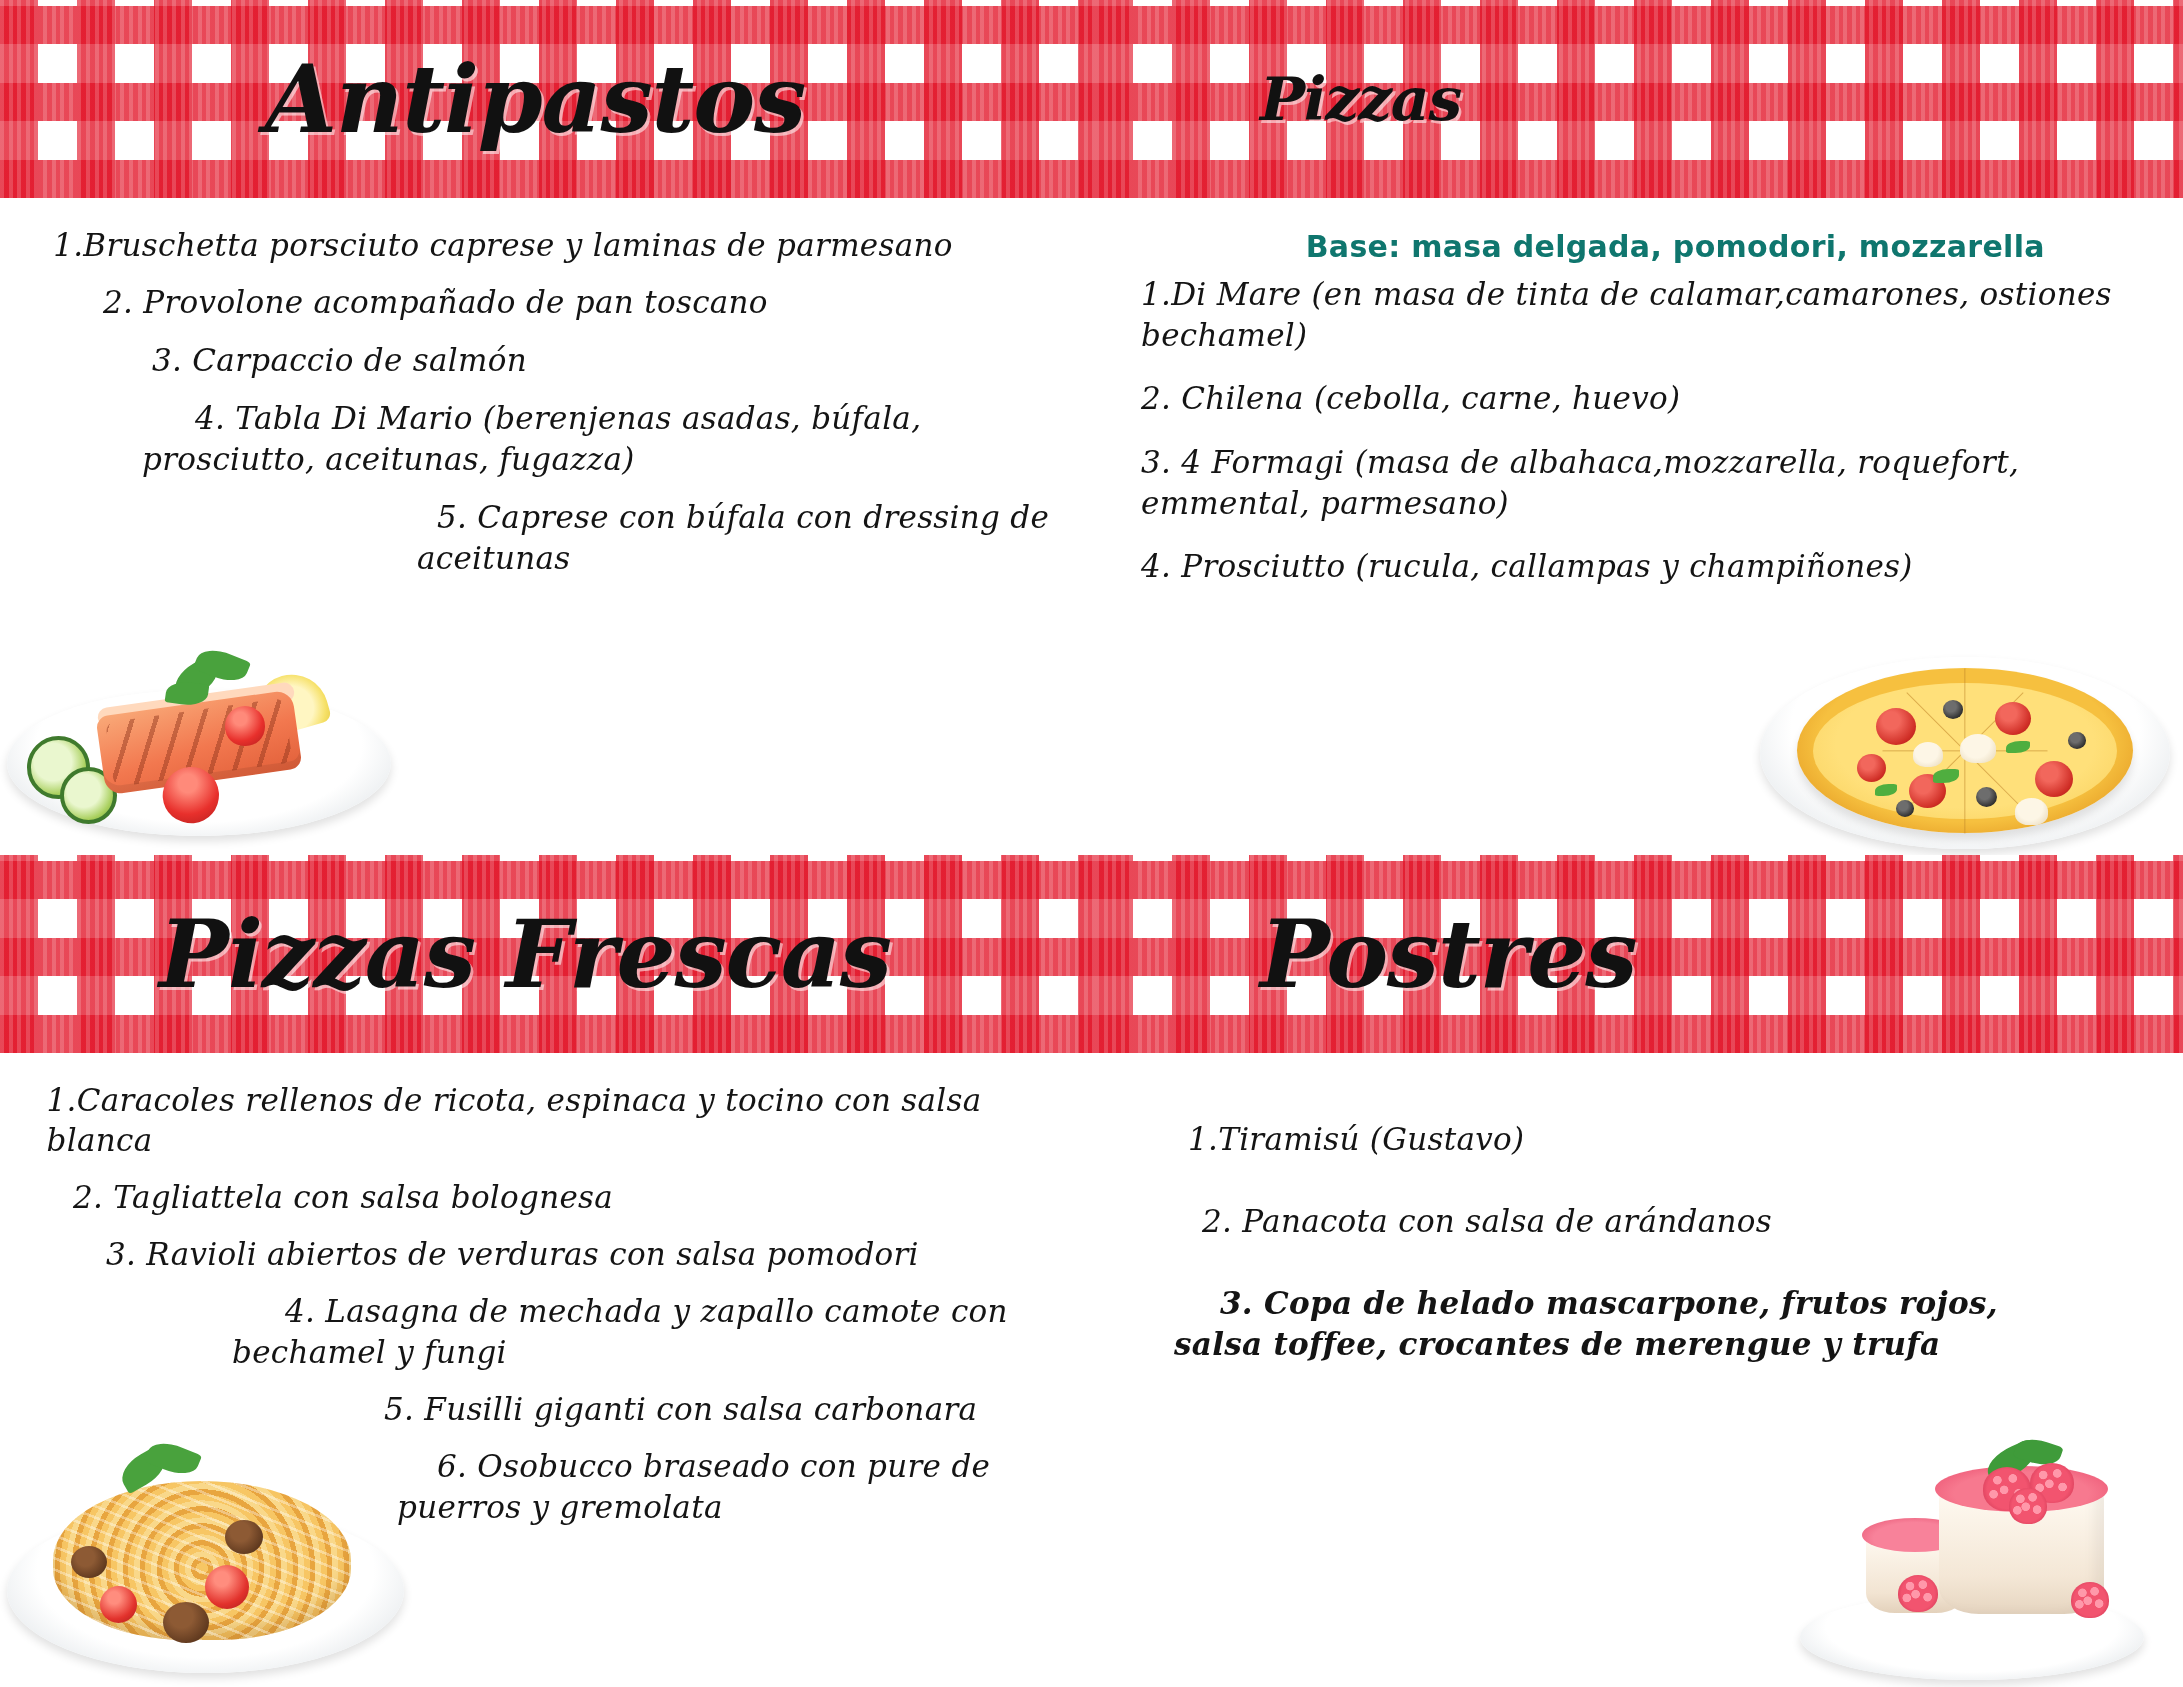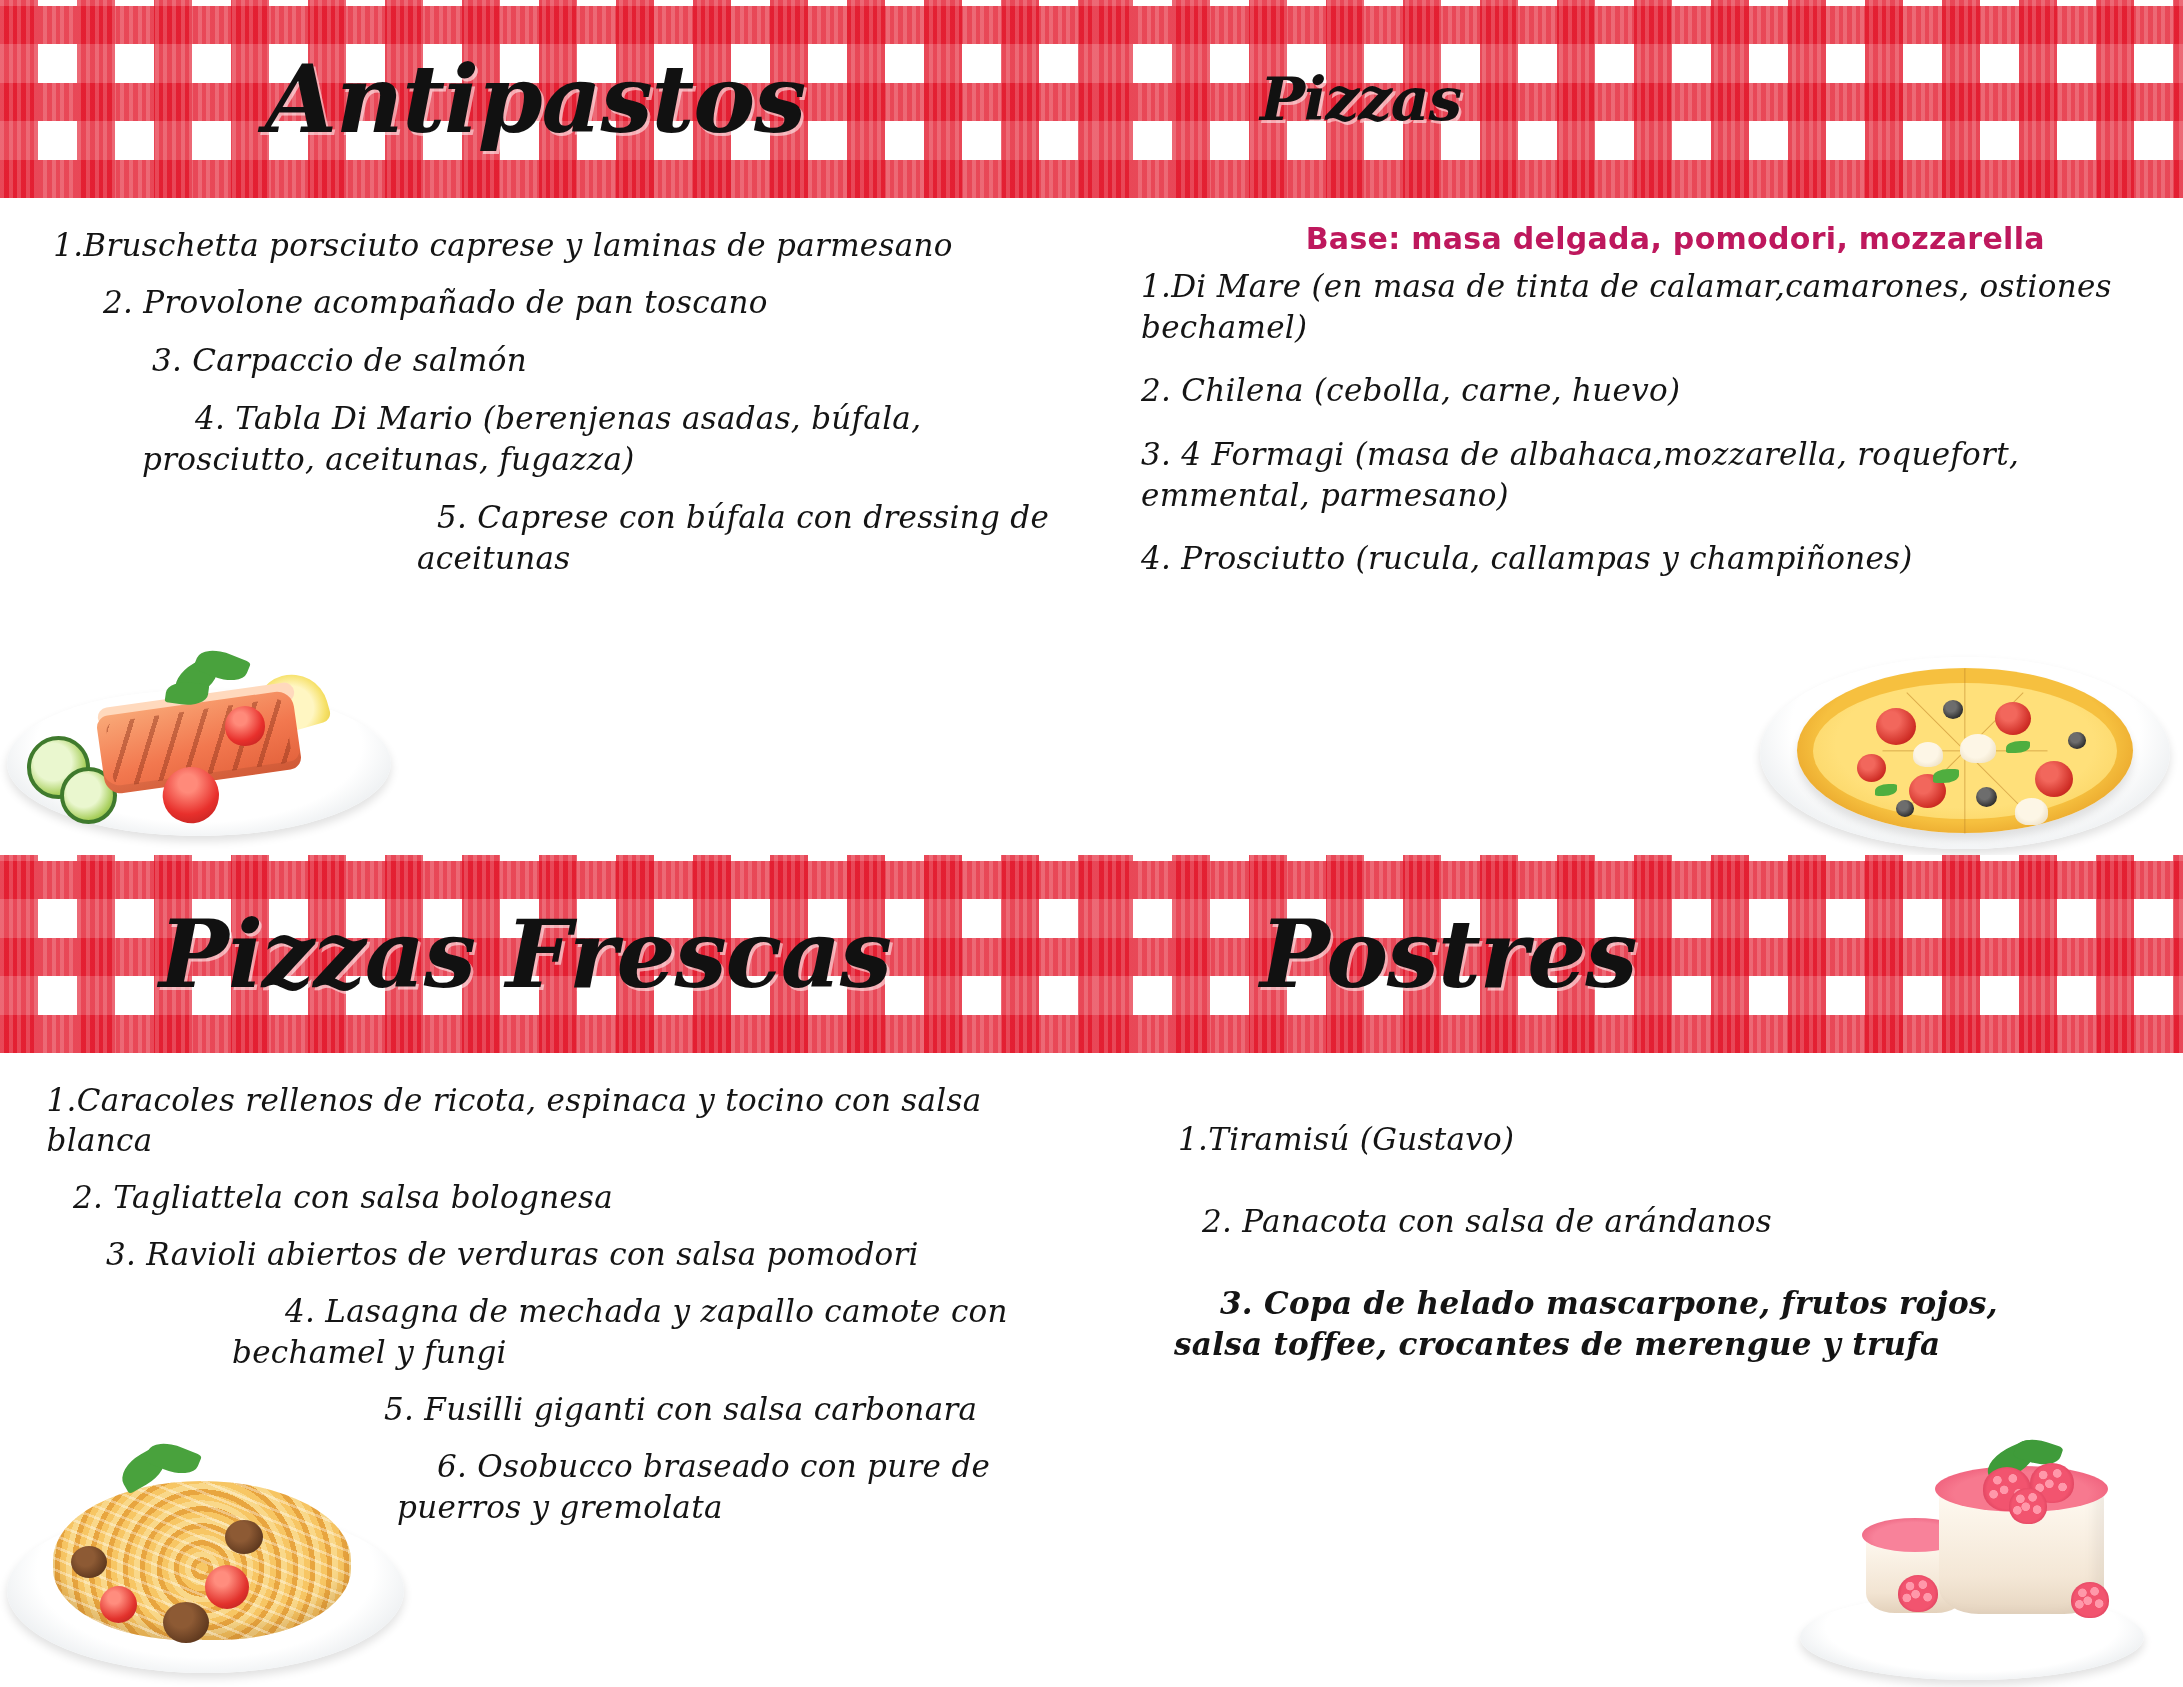--- a/index.html
+++ b/index.html
@@ -113,43 +113,44 @@
   .q1 .i4 { margin-left: 397px; }
   .q1 .i4 .cont { display:block; margin-left: -20px; }
 
   
   .q2 .base {
     position: relative;
     z-index: 2;
     font-family: "DejaVu Sans", sans-serif;
     font-weight: bold;
     font-size: 30px;
-    color: #be185d;
+    color: #0f766e;
     text-align: center;
     padding: 22.5px 26.5px 6.6px 99px;
     letter-spacing: 0.3px;
+    margin-top: 8px;
   }
   .q2 .items { padding-top: 4px; padding-left: 46px; padding-right: 53px; }
   .q2 .item { font-size: 31px; margin-bottom: 22.5px; }
 
   
   .q3 .item { font-size: 31px; margin-bottom: 16px; }
   .q3 .i0 { margin-left: 6.6px; }
   .q3 .i1 { margin-left: 33px; }
   .q3 .i2 { margin-left: 66px; }
   .q3 .i3 { margin-left: 245px; }
   .q3 .i3 .cont { display:block; margin-left: -53px; }
   .q3 .i4 { margin-left: 344px; }
   .q3 .i5 { margin-left: 397px; }
   .q3 .i5 .cont { display:block; margin-left: -40px; }
 
   
   .q4 .items { padding-top: 66px; padding-left: 79px; padding-right: 60px; }
   .q4 .item { font-size: 31px; margin-bottom: 41px; }
-  .q4 .i0 { margin-left: 4px; }
+  .q4 .i0 { margin-left: 14px; }
   .q4 .i1 { margin-left: 28px; }
   .q4 .i2 { margin-left: 46px; font-weight: bold; }
   .q4 .i2 .cont { display:block; margin-left: -46px; }
 
   
   .food { position: absolute; z-index: 1; }
 
   
   .plate {
     position: absolute;

